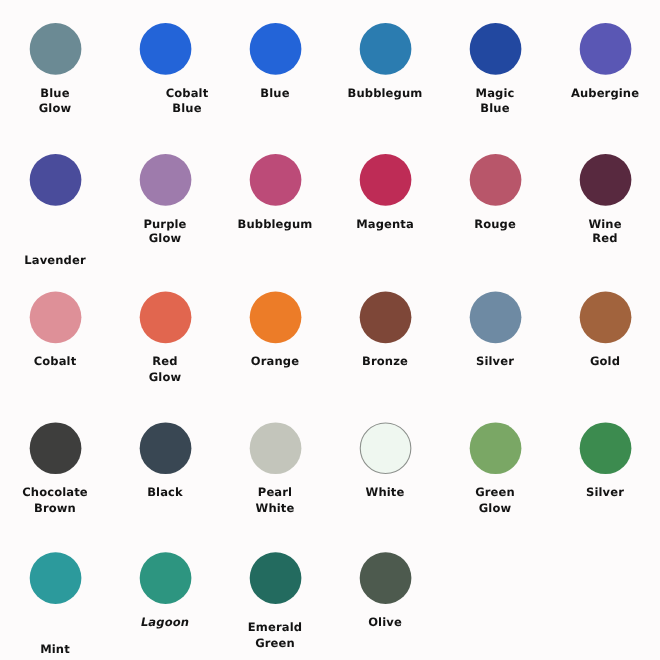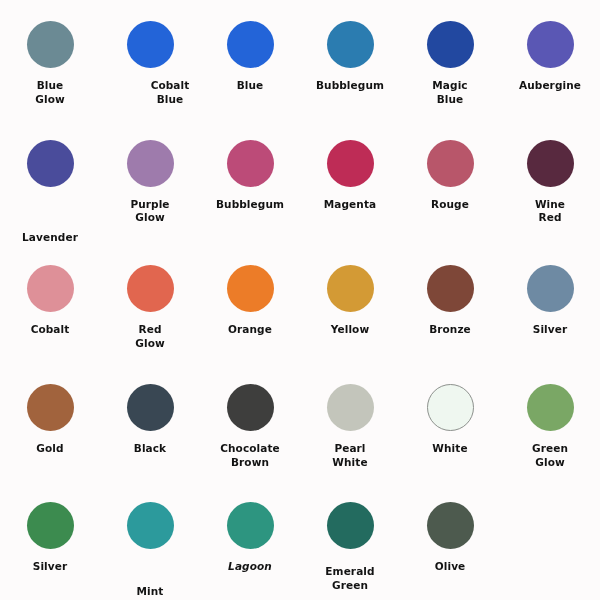--- a/index.html
+++ b/index.html
@@ -114,43 +114,39 @@
     <div class="swatch-cell">
       <div class="swatch-dot" style="width: 47px; height: 47px; background: rgb(225, 102, 79);"></div>
       <div class="swatch-label" style="color: rgb(19, 19, 19);">Red
 Glow</div>
     </div>
     <div class="swatch-cell">
       <div class="swatch-dot" style="width: 47px; height: 47px; background: rgb(236, 124, 40);"></div>
       <div class="swatch-label" style="color: rgb(19, 19, 19);">Orange</div>
     </div>
     <div class="swatch-cell">
-      <div class="swatch-dot" style="width: 47px; height: 47px; background: rgb(211, 154, 53);"></div>
-      <div class="swatch-label" style="color: rgb(19, 19, 19);">Yellow</div>
-    </div>
-    <div class="swatch-cell">
       <div class="swatch-dot" style="width: 47px; height: 47px; background: rgb(126, 71, 56);"></div>
       <div class="swatch-label" style="color: rgb(19, 19, 19);">Bronze</div>
     </div>
     <div class="swatch-cell">
       <div class="swatch-dot" style="width: 47px; height: 47px; background: rgb(110, 138, 163);"></div>
       <div class="swatch-label" style="color: rgb(19, 19, 19);">Silver</div>
     </div>
     <div class="swatch-cell">
       <div class="swatch-dot" style="width: 47px; height: 47px; background: rgb(161, 99, 61);"></div>
       <div class="swatch-label" style="color: rgb(19, 19, 19);">Gold</div>
     </div>
     <div class="swatch-cell">
-      <div class="swatch-dot" style="width: 47px; height: 47px; background: rgb(57, 71, 83);"></div>
-      <div class="swatch-label" style="color: rgb(19, 19, 19);">Black</div>
-    </div>
-    <div class="swatch-cell">
       <div class="swatch-dot" style="width: 47px; height: 47px; background: rgb(62, 62, 61);"></div>
       <div class="swatch-label" style="color: rgb(19, 19, 19);">Chocolate
 Brown</div>
+    </div>
+    <div class="swatch-cell">
+      <div class="swatch-dot" style="width: 47px; height: 47px; background: rgb(57, 71, 83);"></div>
+      <div class="swatch-label" style="color: rgb(19, 19, 19);">Black</div>
     </div>
     <div class="swatch-cell">
       <div class="swatch-dot" style="width: 47px; height: 47px; background: rgb(195, 197, 187);"></div>
       <div class="swatch-label" style="color: rgb(19, 19, 19);">Pearl
 White</div>
     </div>
     <div class="swatch-cell">
       <div class="swatch-dot" style="width: 47px; height: 47px; background: rgb(239, 247, 240); border: 1px solid rgb(141, 145, 141);"></div>
       <div class="swatch-label" style="color: rgb(19, 19, 19);">White</div>
     </div>

